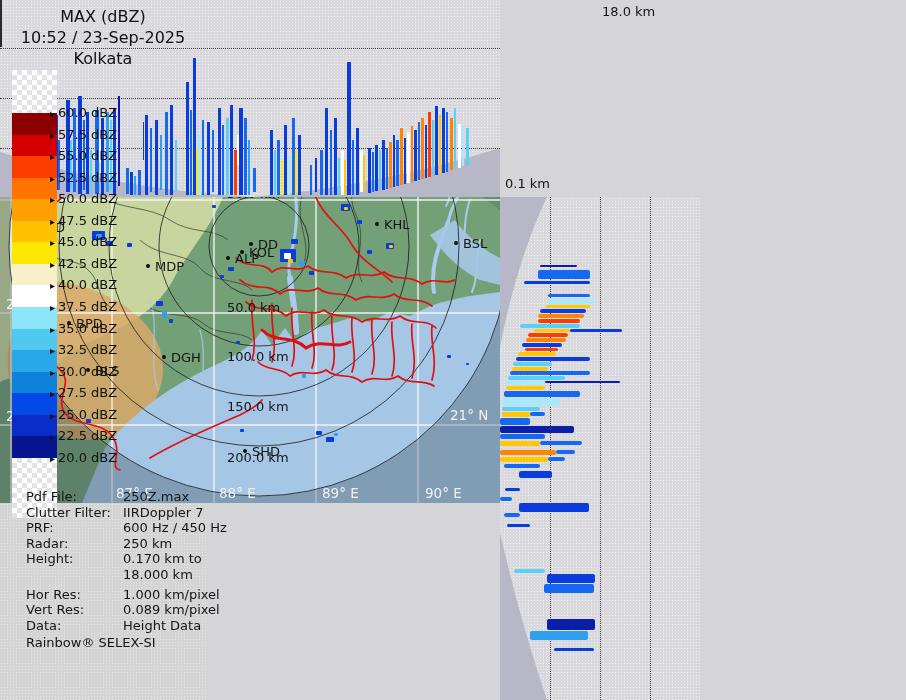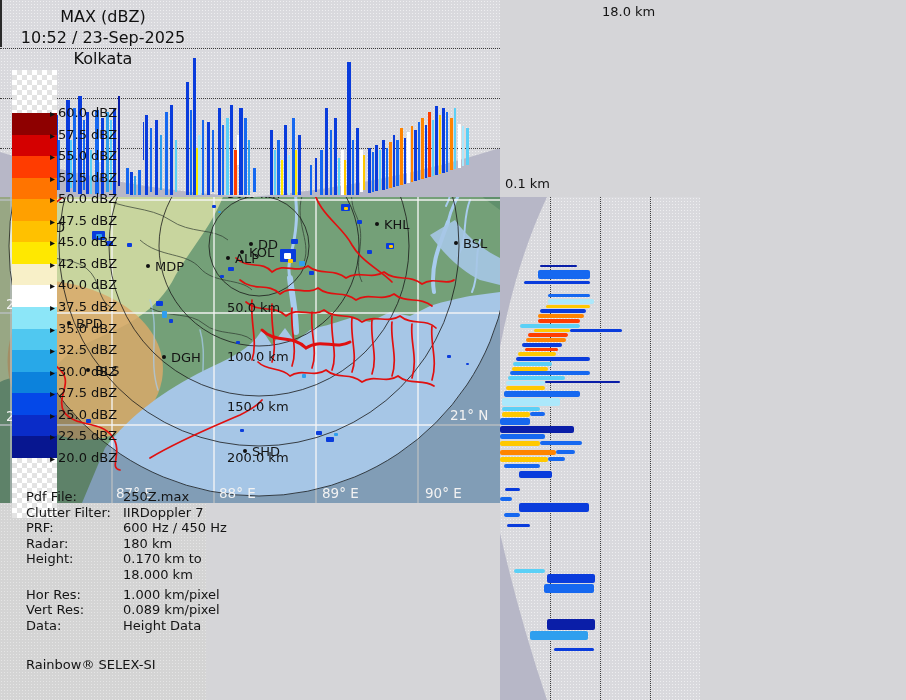--- a/index.html
+++ b/index.html
@@ -28,21 +28,21 @@
      background-size:10px 10px;background-position:0 0,5px 5px;}
   #legend-title{position:absolute;left:0;top:6px;width:206px;text-align:center;
      font-size:16px;line-height:21px;color:#101010;}
   #legend-bar{position:absolute;left:12px;top:70px;width:45px;}
   .band{position:absolute;left:0;width:45px;}
   .scale-label{position:absolute;left:50px;font-size:13px;color:#101010;white-space:nowrap;}
   .scale-label .arr{font-size:10px;margin-right:3px;}
   #meta{position:absolute;left:26px;top:489px;font-size:13px;color:#141414;line-height:15.6px;}
   .mrow{display:flex;}
   .ml{width:97px;flex:none;}
-  .brand{margin-top:24px;}
+  .brand{margin-top:2px;}
   svg text{font-family:"DejaVu Sans",sans-serif;}
 </style>
 </head>
 <body>
 
 <div id="screen">
 
   <div id="top-panel" class="panel">
     <svg width="500" height="197" style="position:absolute;left:0;top:0">
       <path d="M0,152 Q120,190 252,197 L0,197 Z" fill="#B7B7C7"></path>
@@ -538,21 +538,21 @@
         <div class="mrow">
           <span class="ml">Clutter Filter:</span>
           <span>IIRDoppler 7</span>
         </div>
         <div class="mrow">
           <span class="ml">PRF:</span>
           <span>600 Hz / 450 Hz</span>
         </div>
         <div class="mrow">
           <span class="ml">Radar:</span>
-          <span>180 km</span>
+          <span>250 km</span>
         </div>
         <div class="mrow">
           <span class="ml">Height:</span>
           <span>0.170 km to</span>
         </div>
         <div class="mrow">
           <span class="ml"></span>
           <span>18.000 km</span>
         </div>
         <div class="mrow" style="margin-top:4px">

